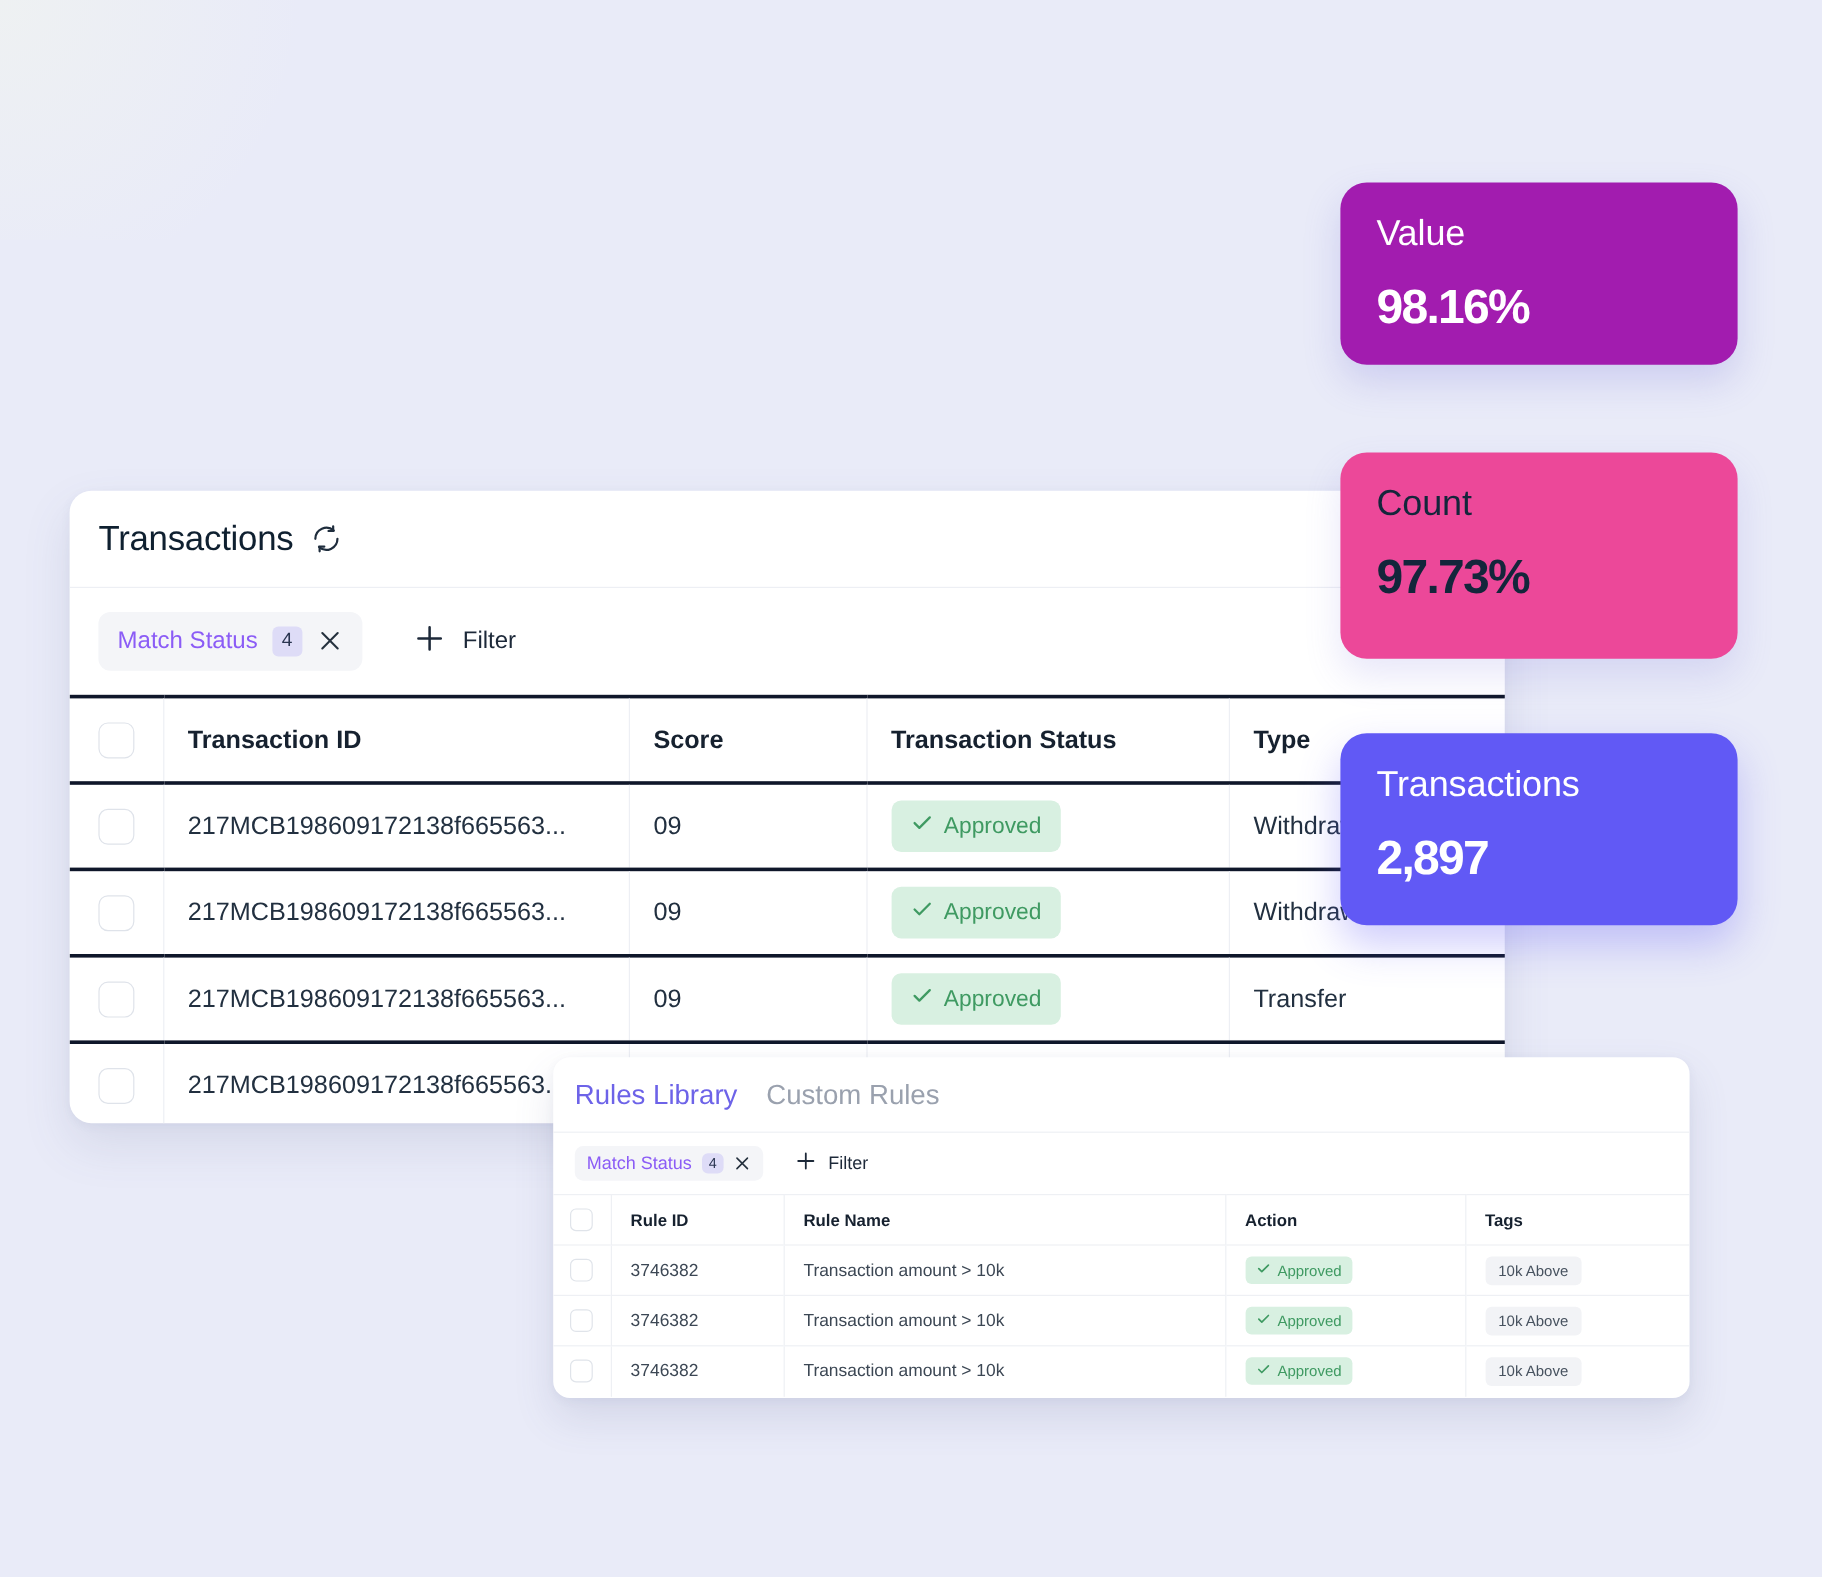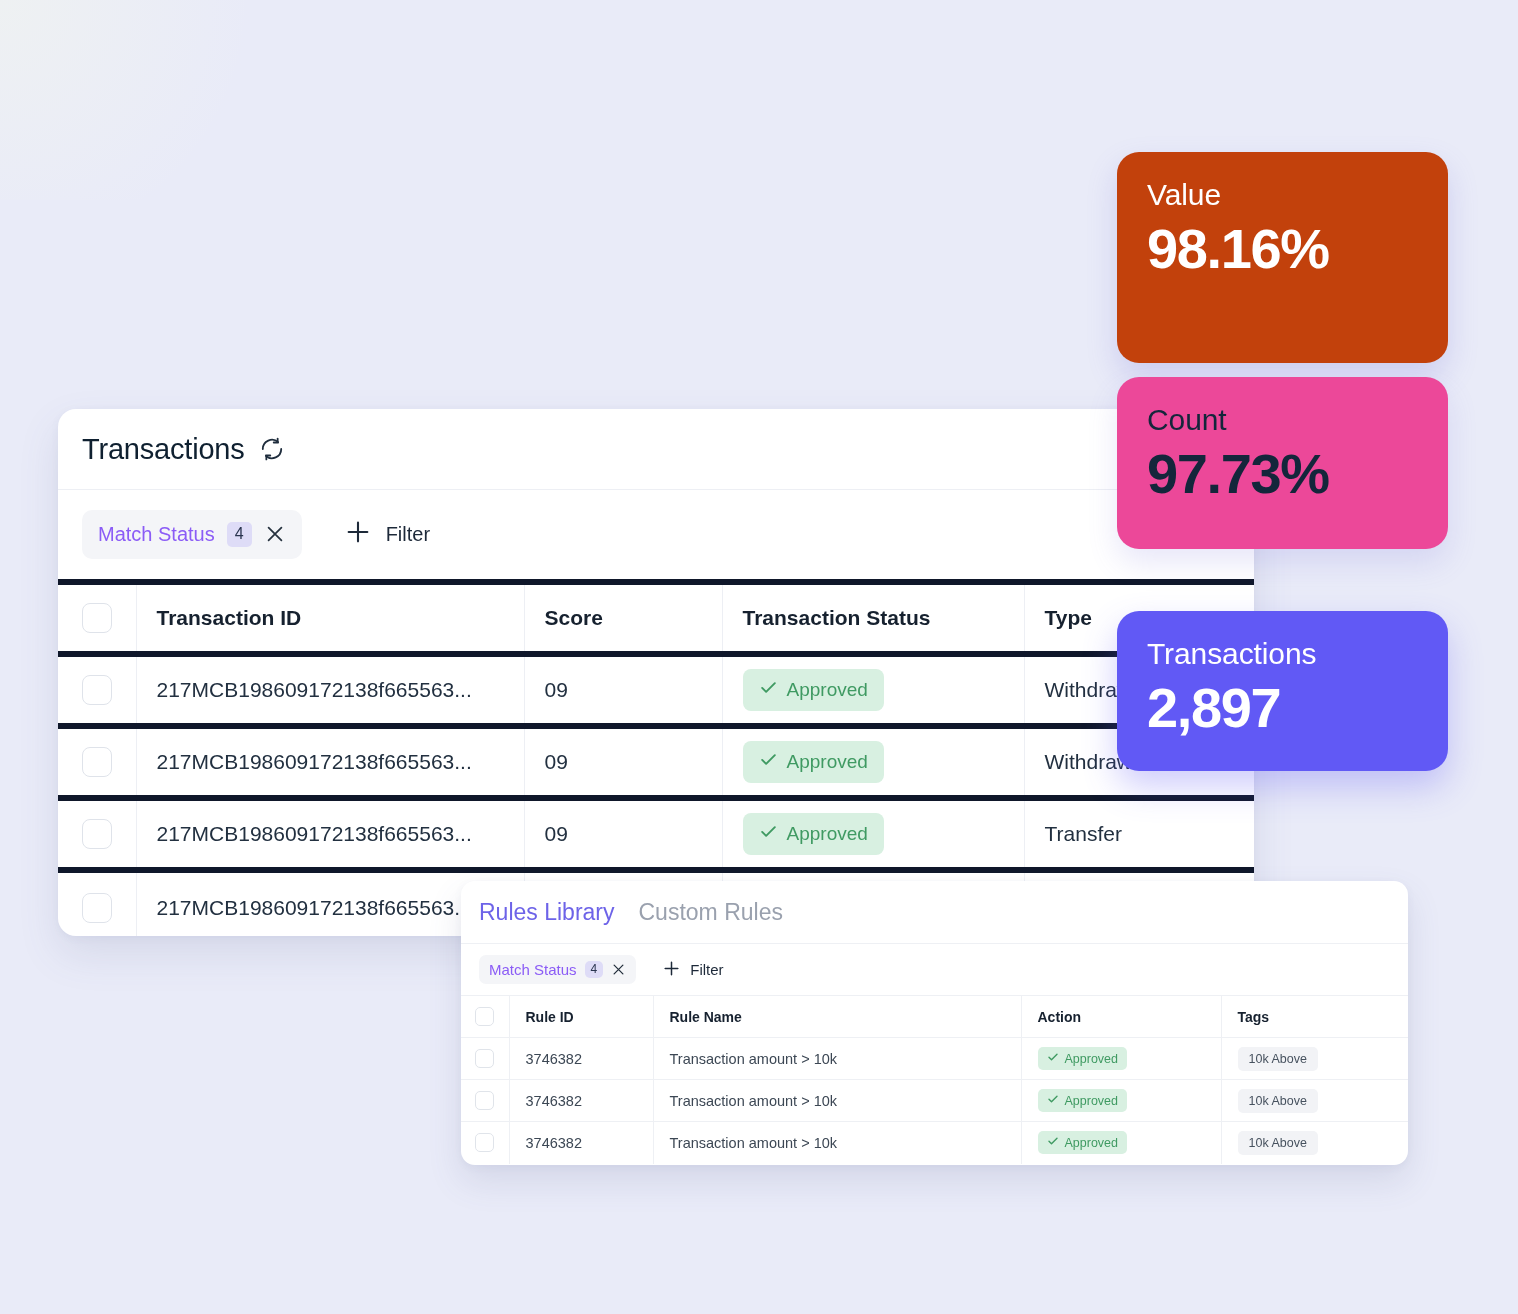--- a/index.html
+++ b/index.html
@@ -44,21 +44,21 @@
     border-radius: 5px; padding: 2px 8px; line-height: 1.3;
   }
   .chip-x { display:inline-flex; }
   .add-filter {
     display: flex; align-items: center; gap: 14px;
     margin-left: 42px; color: #1d2939; font-size: 20px;
   }
 
   table { border-collapse: collapse; width: 100%; table-layout: fixed; }
   .tx-table th, .tx-table td {
-    border-top: 6px solid #0f172a; border-right: 1px solid #edeff4;
+    border-top: 3px solid #0f172a; border-right: 1px solid #edeff4;
     text-align: left; padding: 0 20px; height: 72px; vertical-align: middle;
   }
   .tx-table th { font-size: 21px; color: #16212f; font-weight: 700; }
   .tx-table td { font-size: 21px; color: #223040; font-weight: 400; }
   .col-check { width: 78px; padding: 0 !important; text-align: center !important; }
   .col-txid  { width: 388px; }
   .col-score { width: 198px; }
   .col-stat  { width: 302px; }
   .col-type  { width: 230px; margin-left: 40px; }
 
@@ -111,25 +111,25 @@
   .cbox-sm { width: 19px; height: 19px; border: 1.4px solid #e0e4ea; border-radius: 5px;
              background:#fff; display:inline-block; vertical-align: middle; }
   .badge-sm { display: inline-flex; align-items: center; gap: 6px; background: #d8f0e1;
               color: #3f9a62; border-radius: 5px; padding: 4px 9px; font-size: 12.5px; }
   .tag-sm { display:inline-flex; background:#f2f3f6; color:#47525f; border-radius:5px;
             padding: 5px 11px; font-size: 12.5px; }
 
   
   .card { position: absolute; border-radius: 22px; padding: 26px 30px; }
   .card .lbl { font-size: 30px; font-weight: 400; letter-spacing: -.1px; }
-  .card .val { font-size: 56px; font-weight: 700; letter-spacing: -1.4px; margin-top: 4px; }
+  .card .val { font-size: 40px; font-weight: 700; letter-spacing: -1.4px; margin-top: 22px; }
 
   .card-value {
-    left: 1117px; top: 152px; width: 331px; height: 211px;
-    background: #c2410c; color: #ffffff;
+    left: 1117px; top: 152px; width: 331px; height: 152px;
+    background: #a21caf; color: #ffffff;
     box-shadow: 0 14px 30px rgba(110,105,215,.22);
   }
   .card-count {
     left: 1117px; top: 377px; width: 331px; height: 172px;
     background: #ec4899; color: #14263b;
     box-shadow: 0 14px 30px rgba(110,105,215,.16);
   }
   .card-tx {
     left: 1117px; top: 611px; width: 331px; height: 160px;
     background: #6159f5; color: #ffffff;

